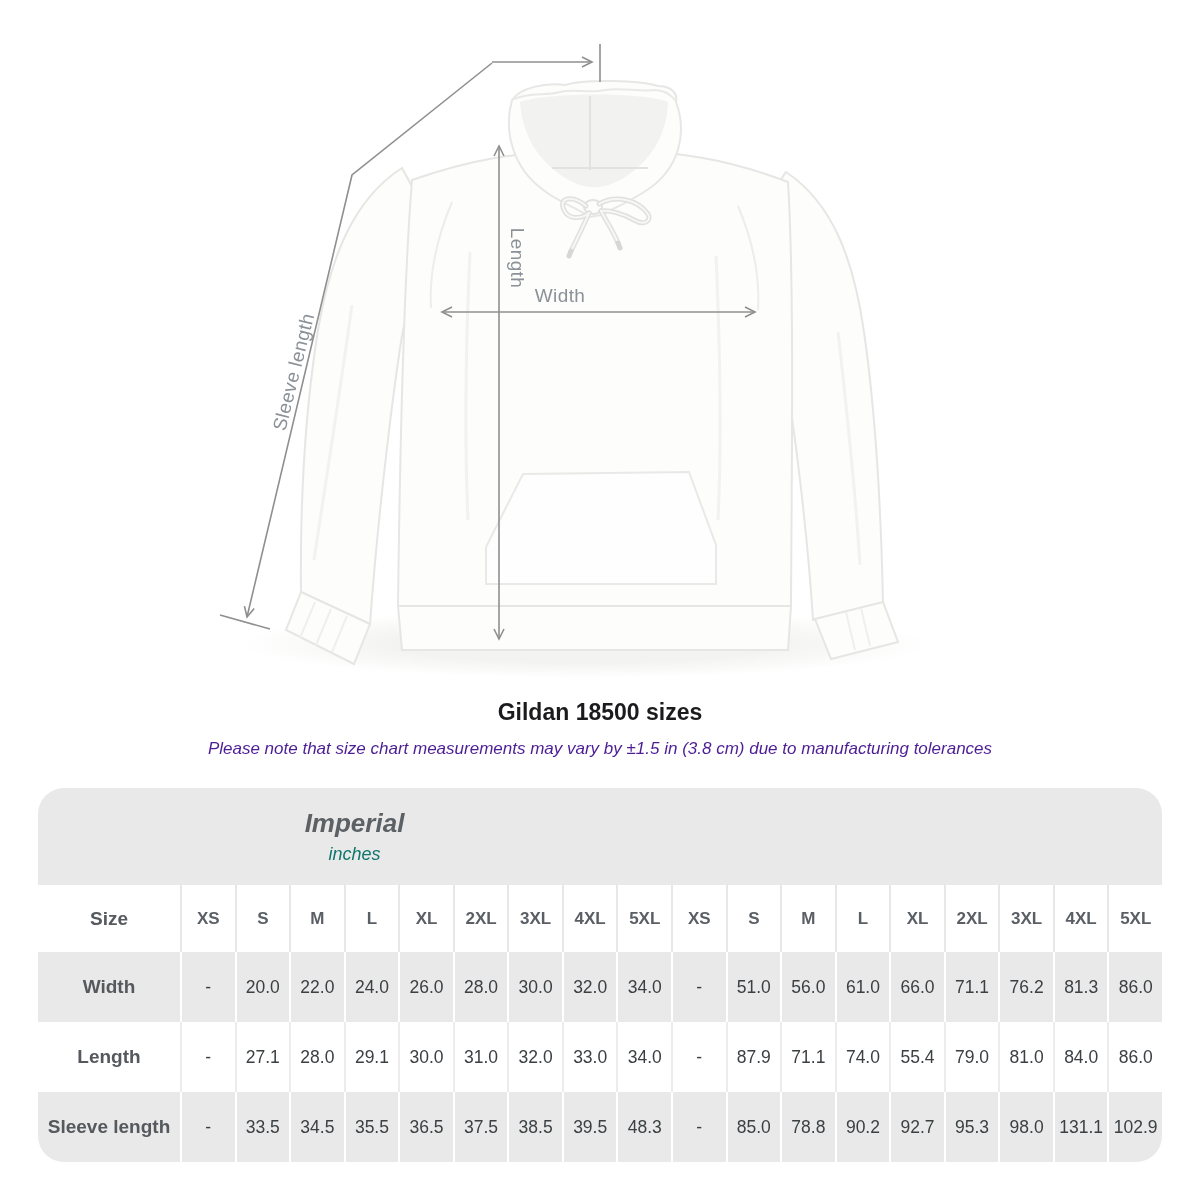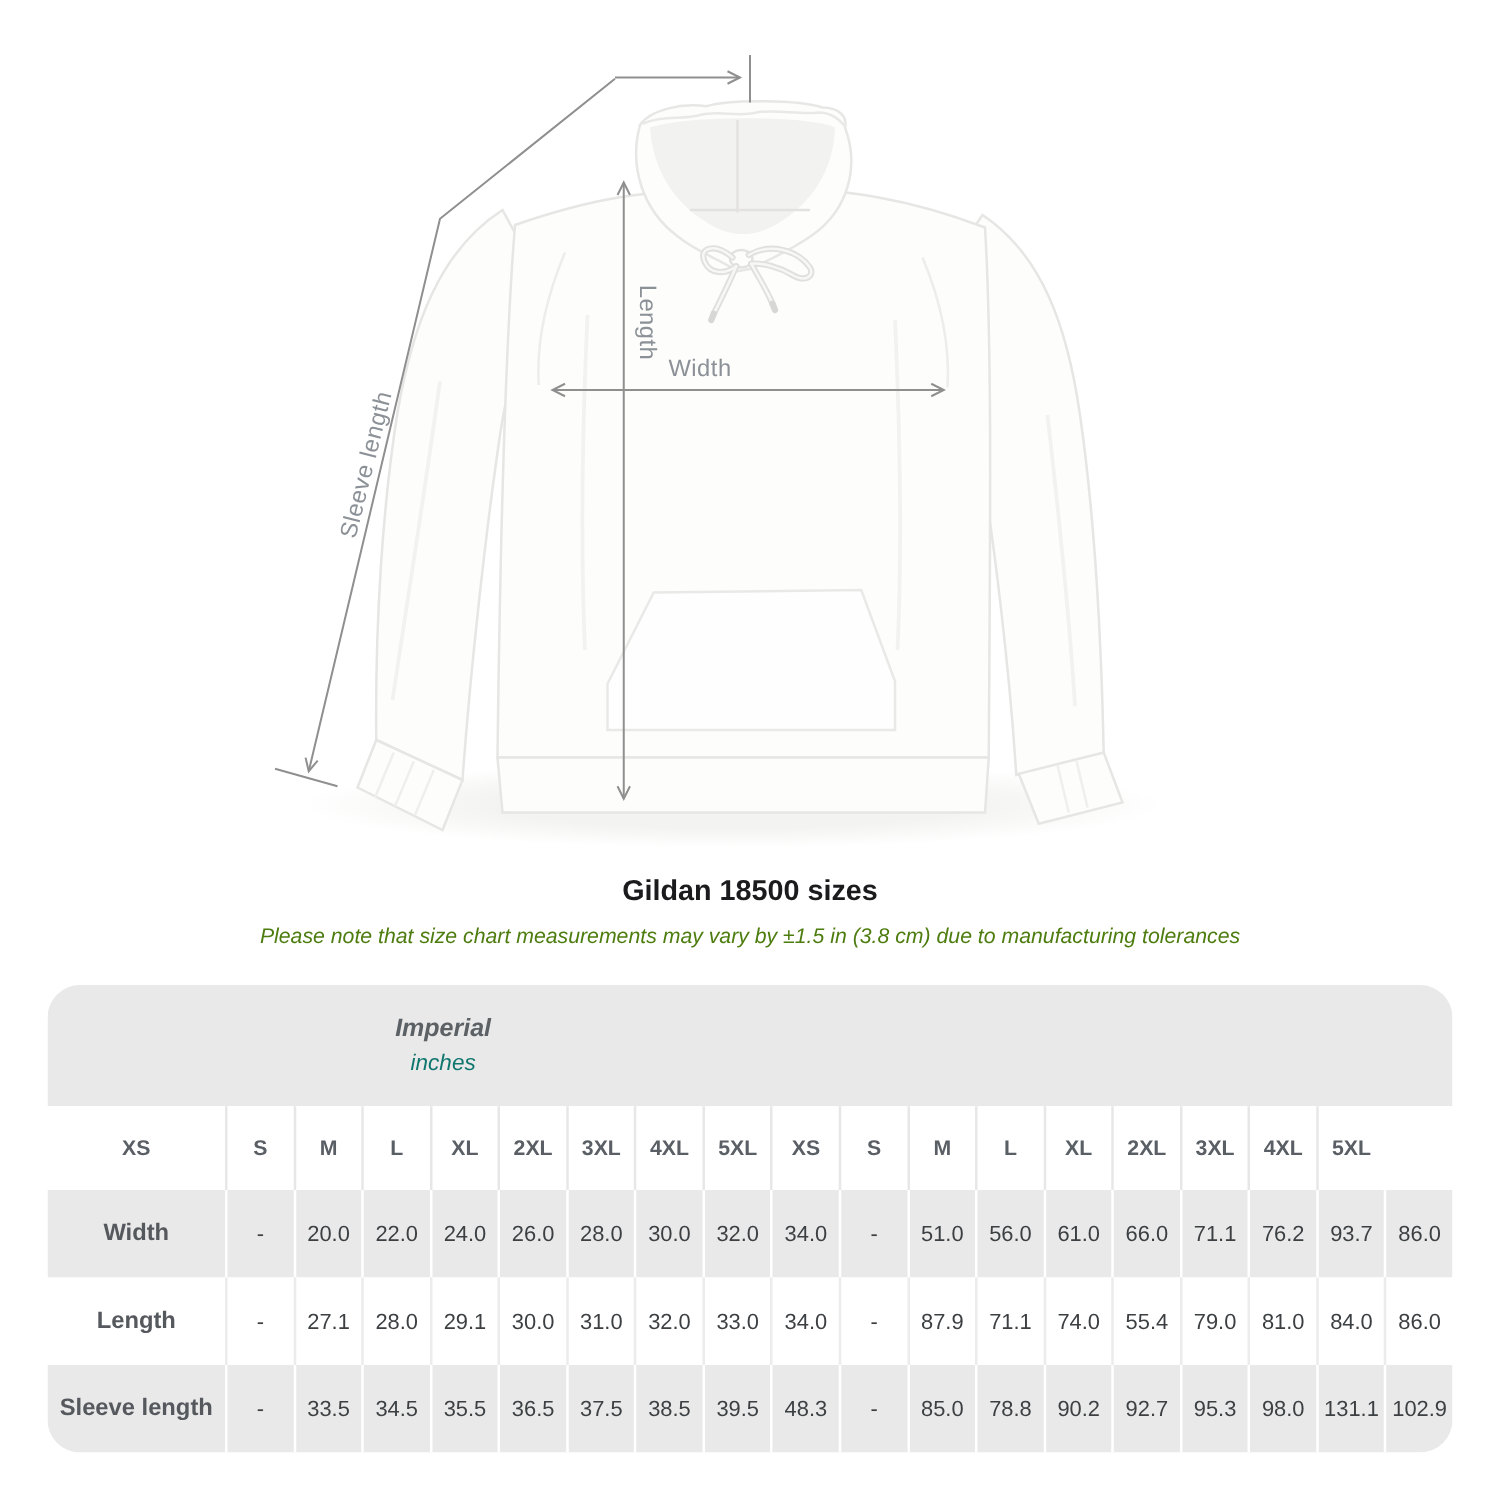--- a/index.html
+++ b/index.html
@@ -11,31 +11,31 @@
   .hero svg{position:absolute;top:0;left:0;width:1200px;height:690px;}
   .dim-label{position:absolute;color:#8b9197;font-size:19px;letter-spacing:.4px;white-space:nowrap;}
   .dim-label.sleeve{left:294px;top:372px;transform:translate(-50%,-50%) rotate(-76deg);}
   .dim-label.length{left:517px;top:258px;transform:translate(-50%,-50%) rotate(90deg);}
   .dim-label.width{left:560px;top:296px;transform:translate(-50%,-50%);}
 
   
   .title{position:absolute;top:699px;left:0;width:1200px;margin:0;text-align:center;
          font-size:23px;font-weight:700;color:#1b1b1d;}
   .subtitle{position:absolute;top:739px;left:0;width:1200px;margin:0;text-align:center;
-            font-style:italic;font-size:17px;color:#4d7c0f;}
+            font-style:italic;font-size:17px;color:#4c1d95;}
 
   
   .size-table{position:absolute;top:788px;left:38px;width:1124px;height:374px;
               border-radius:26px;overflow:hidden;}
   .trow{display:grid;grid-template-columns:142px repeat(18,1fr);}
   .band{height:97px;background:#e9e9e9;}
   .band-cell{display:flex;flex-direction:column;align-items:center;justify-content:center;gap:5px;}
   .band-cell.imperial{grid-column:1 / span 10;}
   .band-cell.metric{grid-column:11 / span 9;}
-  .band-title{font-style:italic;font-weight:700;font-size:20px;color:#5c6166;}
+  .band-title{font-style:italic;font-weight:700;font-size:26px;color:#5c6166;}
   .band-sub{font-style:italic;font-size:18px;color:#0f766e;}
   .size-row{height:67px;background:#ffffff;}
   .data-row{height:70px;}
   .data-row.gray{background:#e9e9e9;}
   .data-row.white{background:#ffffff;}
   .cell{display:flex;align-items:center;justify-content:center;box-sizing:border-box;}
   .size-row > *:not(:first-child){border-left:2px solid #e7e7e7;}
   .data-row.white > *:not(:first-child){border-left:2px solid #ececec;}
   .data-row.gray > *:not(:first-child){border-left:2px solid #ffffff;}
   .label-cell{font-weight:700;font-size:19px;color:#55595e;}
@@ -144,20 +144,21 @@
 
   <div class="size-table">
     <div class="trow band">
       <div class="band-cell imperial">
         <div class="band-title">Imperial</div>
         <div class="band-sub">inches</div>
       </div>
     </div>
 
     <div class="trow size-row" id="sizeRow">
+      <div class="cell label-cell">Size</div>
     <div class="cell head">XS</div>
         <div class="cell head">S</div>
         <div class="cell head">M</div>
         <div class="cell head">L</div>
         <div class="cell head">XL</div>
         <div class="cell head">2XL</div>
         <div class="cell head">3XL</div>
         <div class="cell head">4XL</div>
         <div class="cell head">5XL</div>
         <div class="cell head">XS</div>
@@ -182,21 +183,21 @@
         <div class="cell value">30.0</div>
         <div class="cell value">32.0</div>
         <div class="cell value">34.0</div>
         <div class="cell value">-</div>
         <div class="cell value">51.0</div>
         <div class="cell value">56.0</div>
         <div class="cell value">61.0</div>
         <div class="cell value">66.0</div>
         <div class="cell value">71.1</div>
         <div class="cell value">76.2</div>
-        <div class="cell value">93.7</div>
+        <div class="cell value">81.3</div>
         <div class="cell value">86.0</div>
       </div>
     <div class="trow data-row white" id="dataRow1">
       <div class="cell rlabel">Length</div>
     <div class="cell value">-</div>
         <div class="cell value">27.1</div>
         <div class="cell value">28.0</div>
         <div class="cell value">29.1</div>
         <div class="cell value">30.0</div>
         <div class="cell value">31.0</div>

